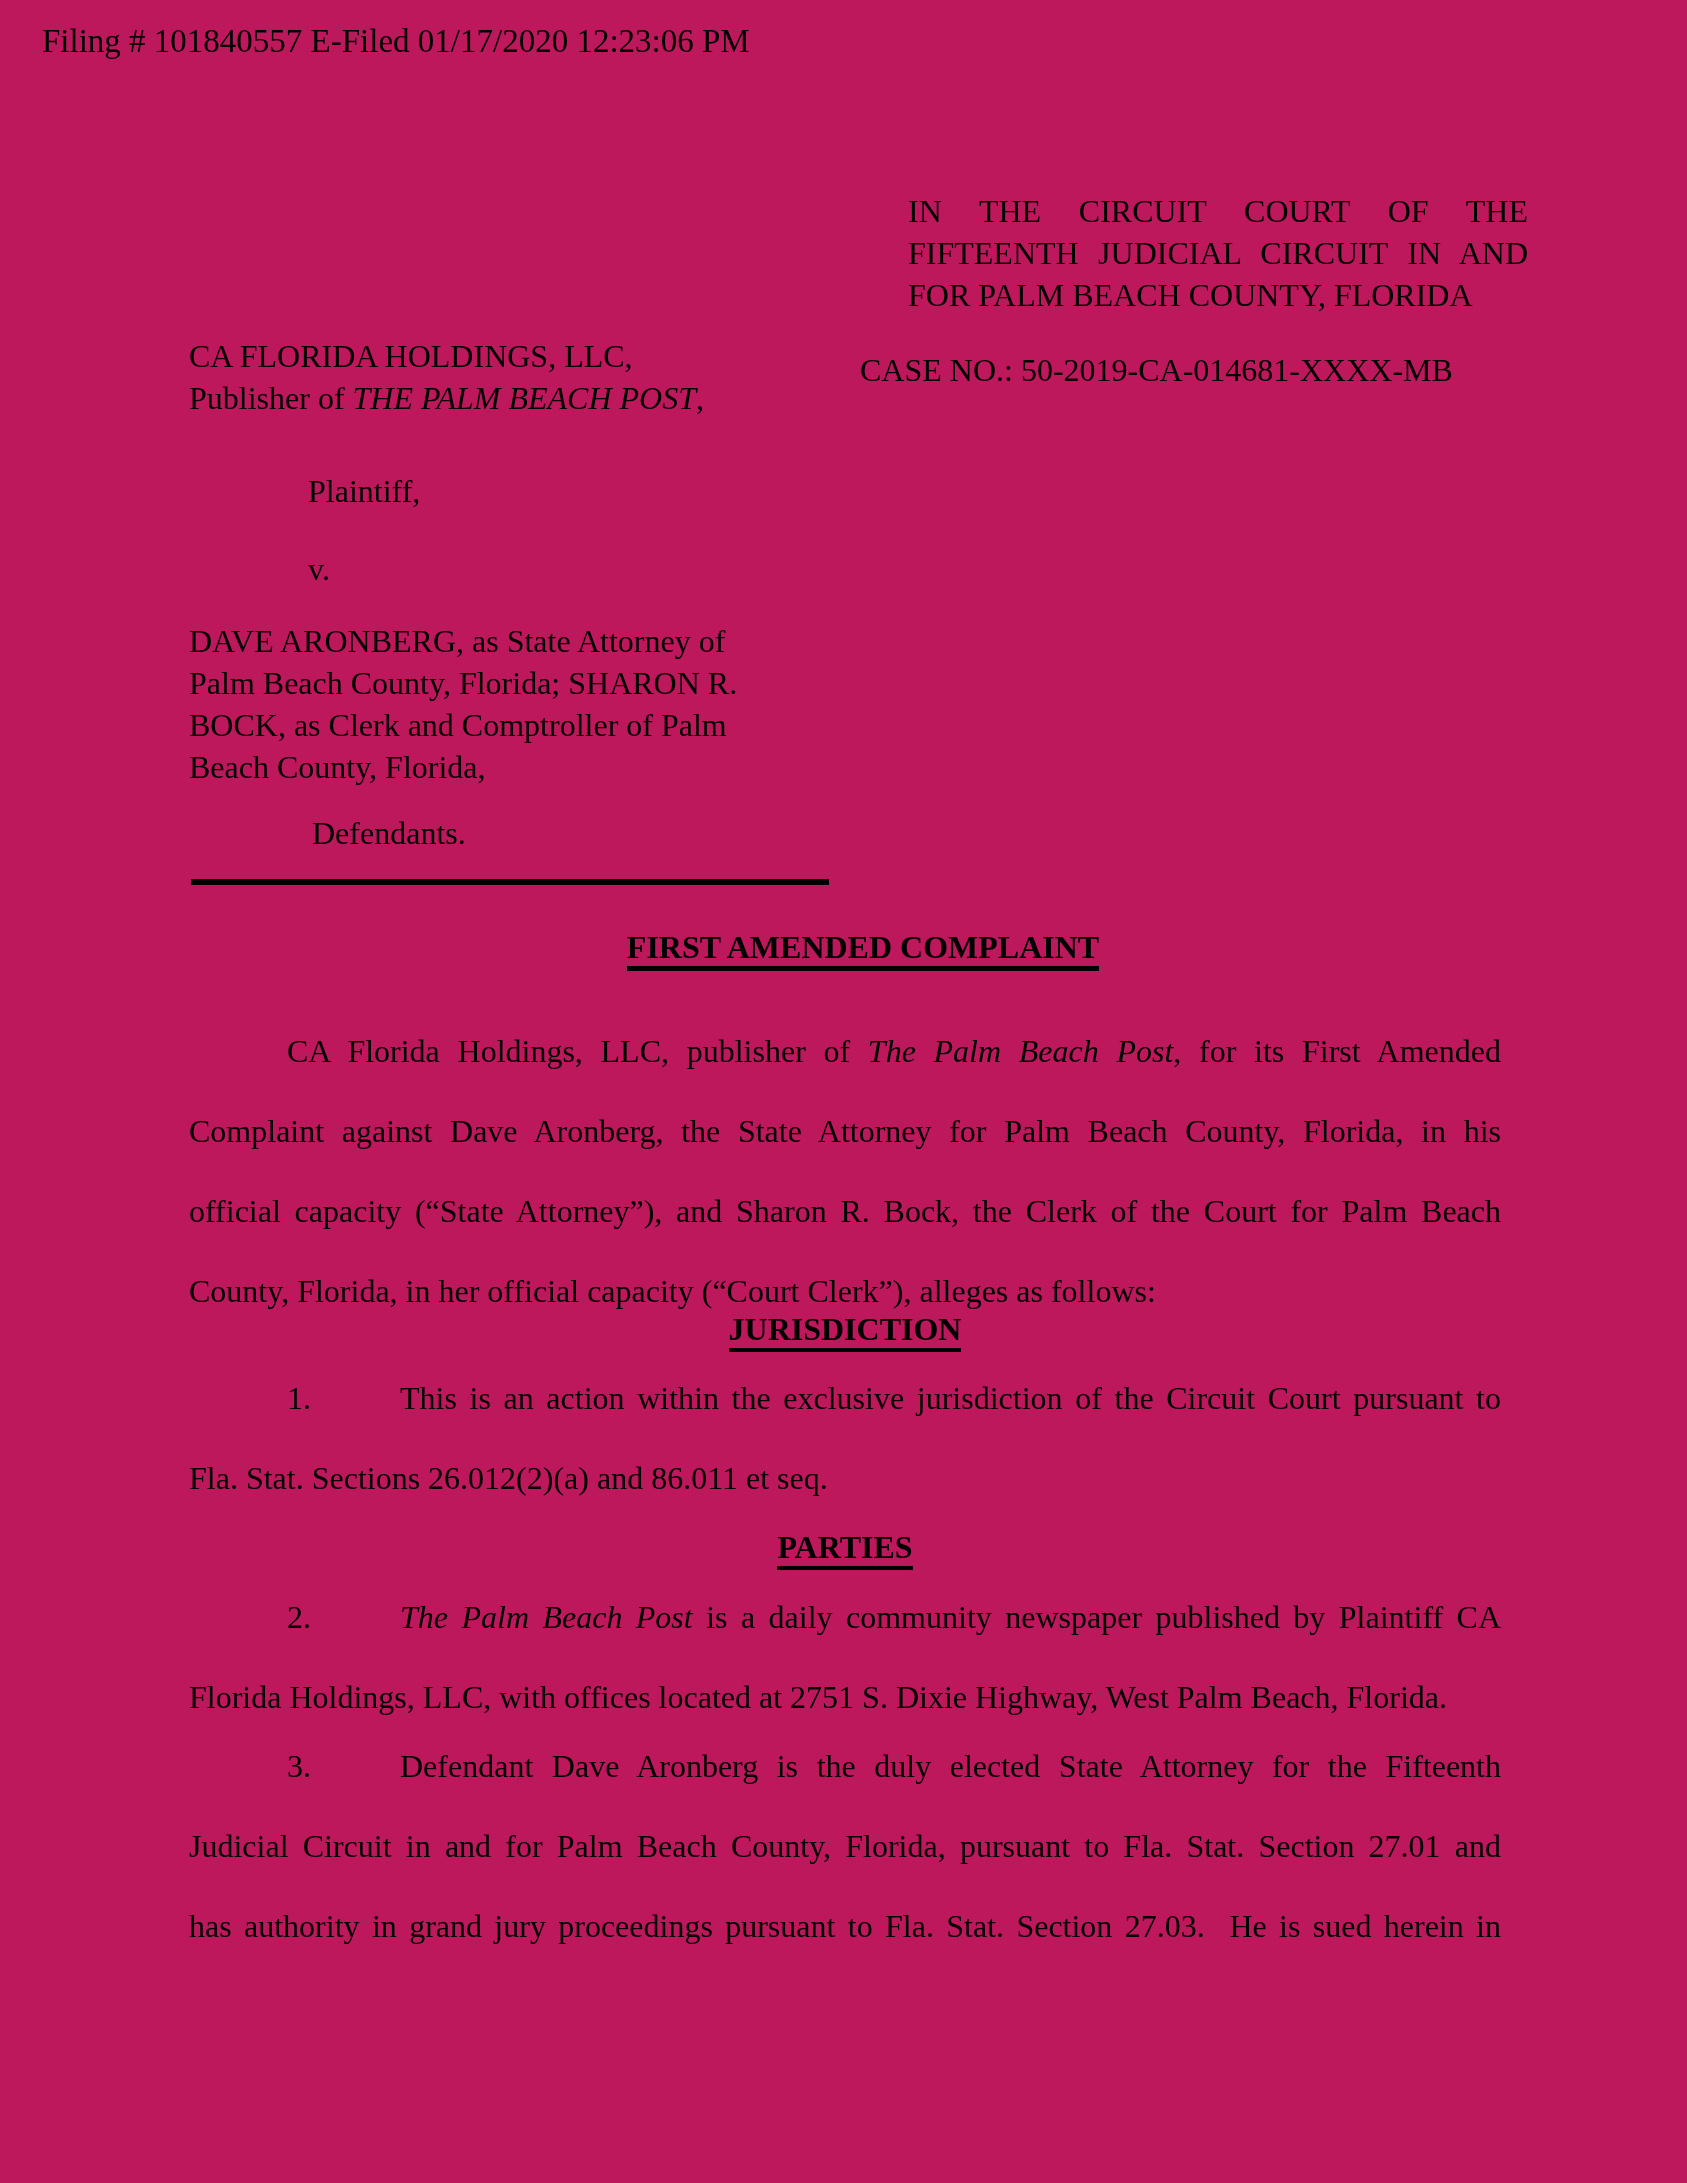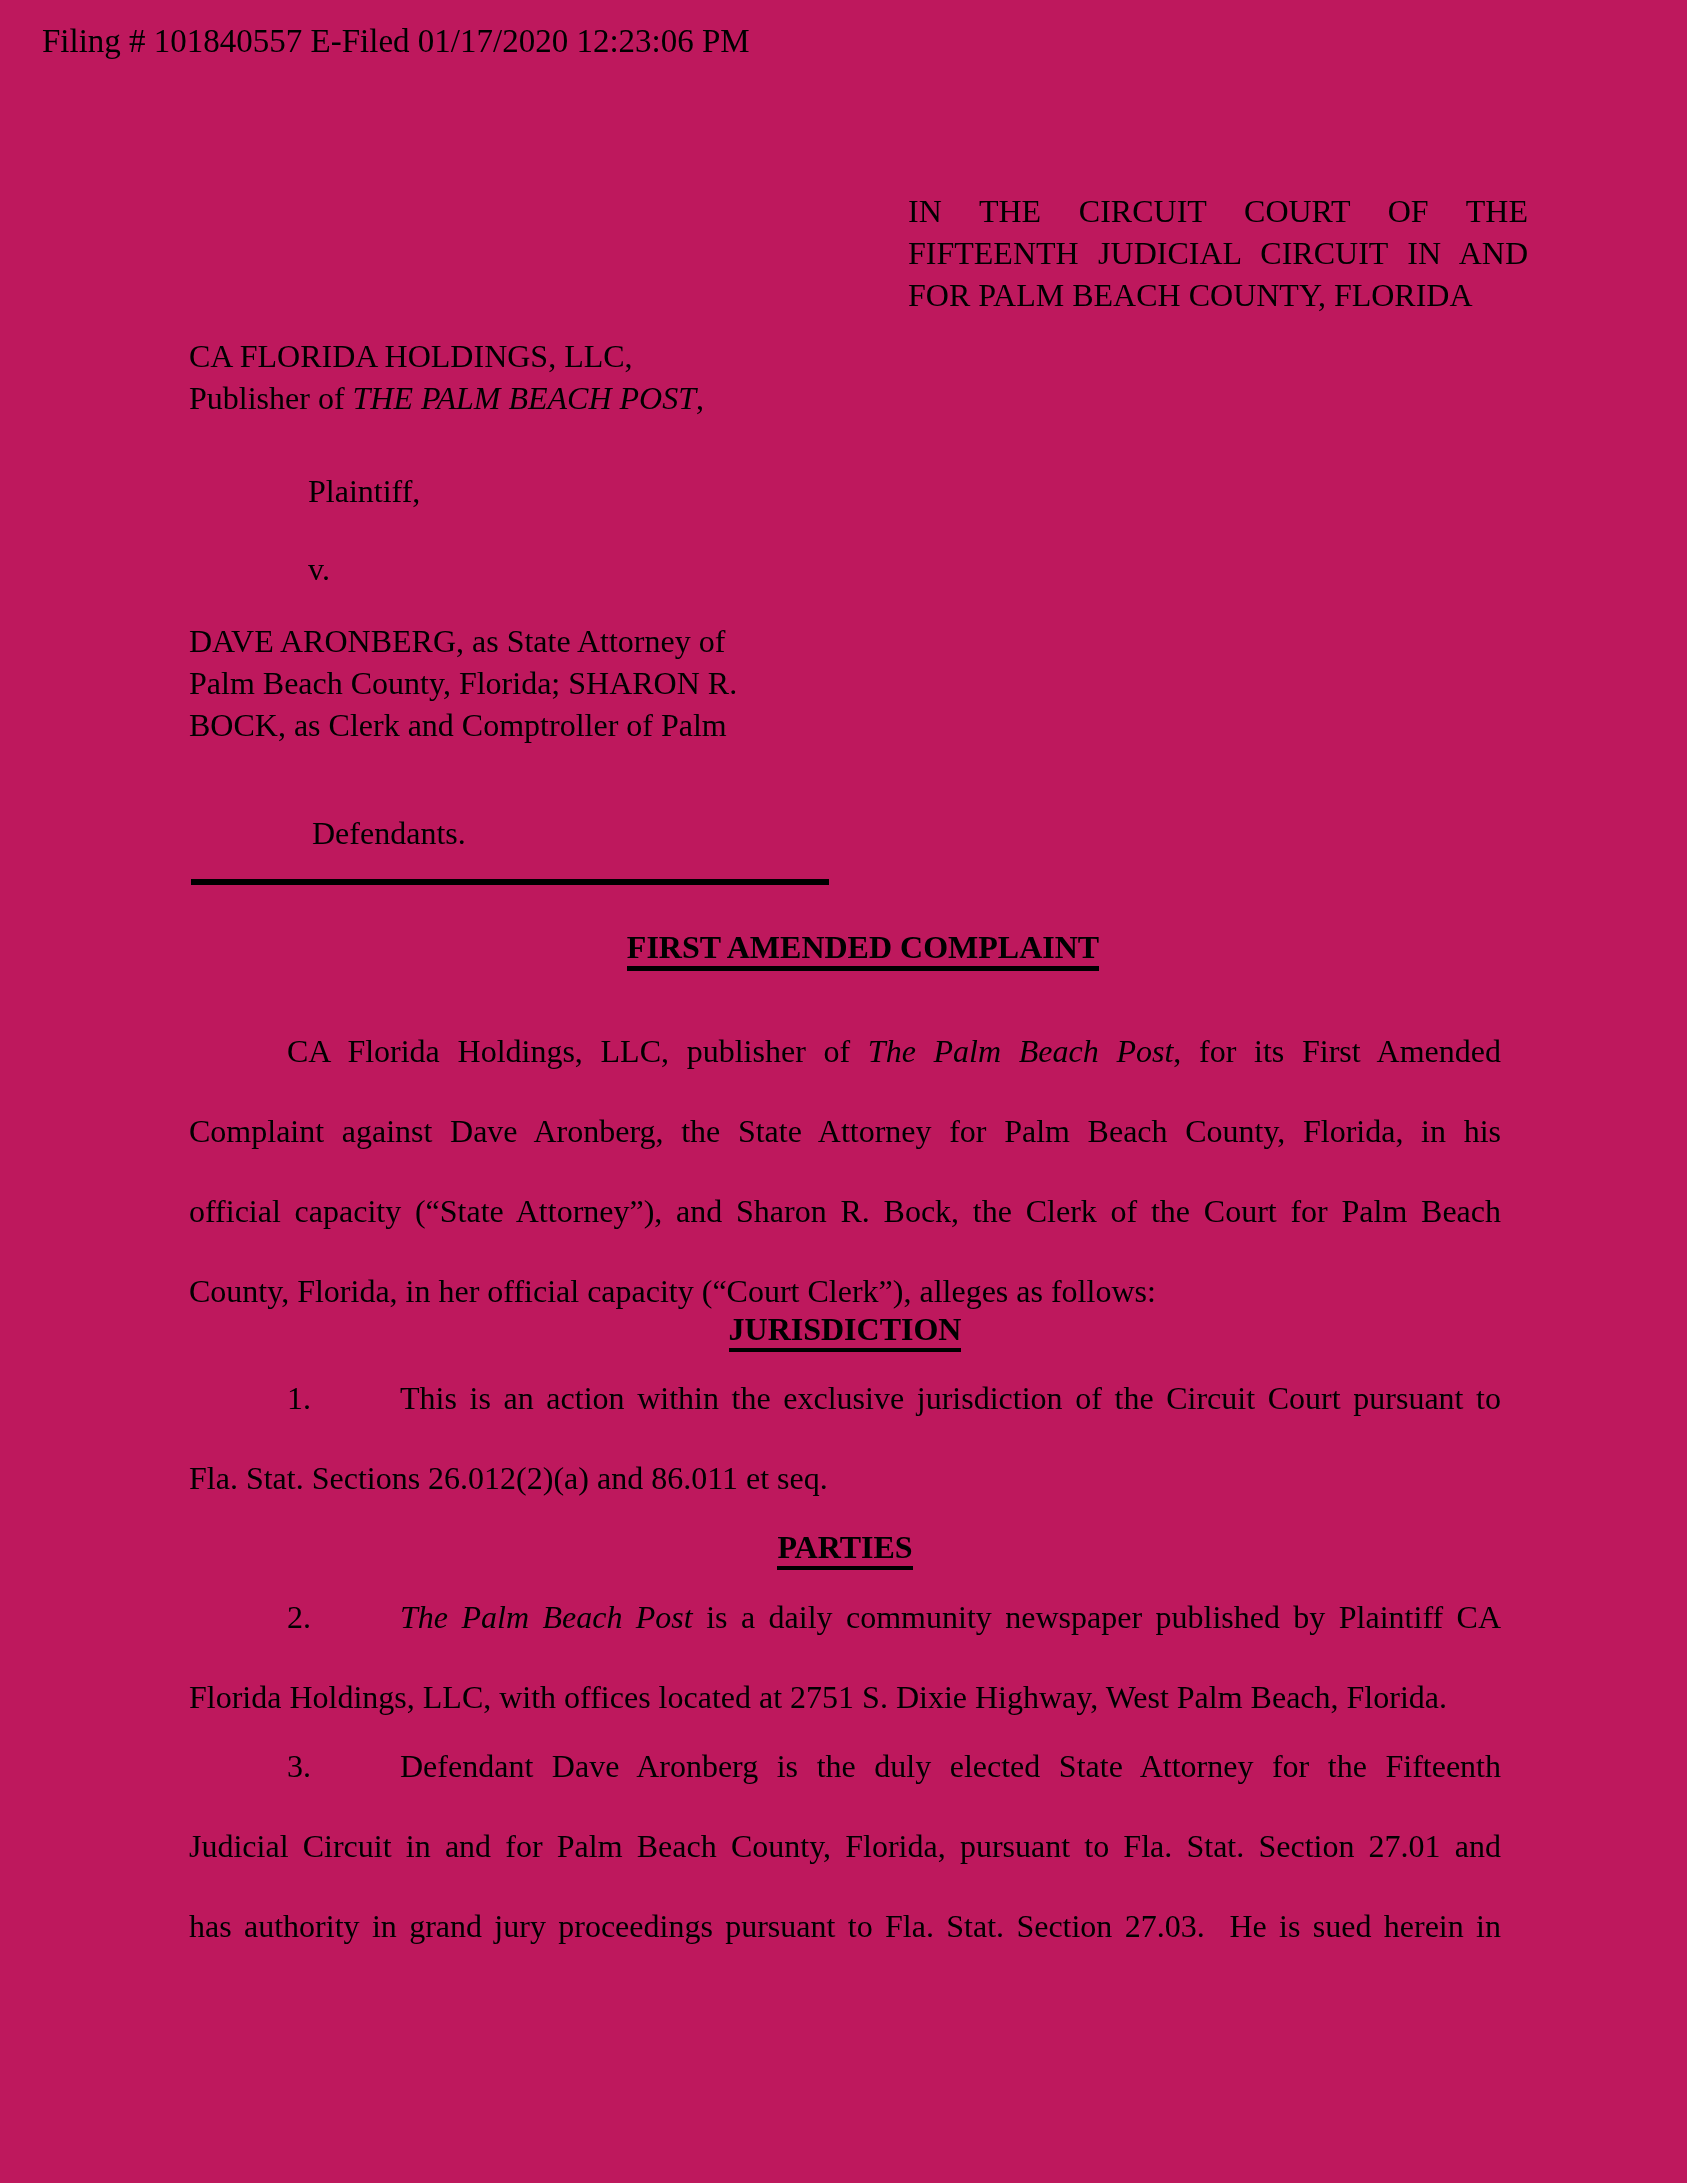--- a/index.html
+++ b/index.html
@@ -74,30 +74,32 @@
     <div class="cline jline">FIFTEENTH JUDICIAL CIRCUIT IN AND</div>
     <div class="cline">FOR PALM BEACH COUNTY, FLORIDA</div>
   </div>
 
   <div class="plName blk">
     <div class="cline">CA FLORIDA HOLDINGS, LLC,</div>
     <div class="cline"><span>Publisher of </span><span class="it">THE PALM BEACH POST</span><span>,</span></div>
   </div>
 
   <div class="caseBlk blk">
+    <div class="cline">CASE NO.: 50-2019-CA-014681-XXXX-MB</div>
   </div>
 
   <div class="plLabel blk">Plaintiff,</div>
 
   <div class="versus blk">v.</div>
 
   <div class="defName blk">
     <div class="cline">DAVE ARONBERG, as State Attorney of</div>
     <div class="cline">Palm Beach County, Florida; SHARON R.</div>
     <div class="cline">BOCK, as Clerk and Comptroller of Palm</div>
+    <div class="cline">Beach County, Florida,</div>
   </div>
 
   <div class="defLabel blk">Defendants.</div>
 
   <div class="rule"></div>
 
   <div class="title blk">
     <span class="underlined">FIRST AMENDED COMPLAINT</span>
   </div>
 

